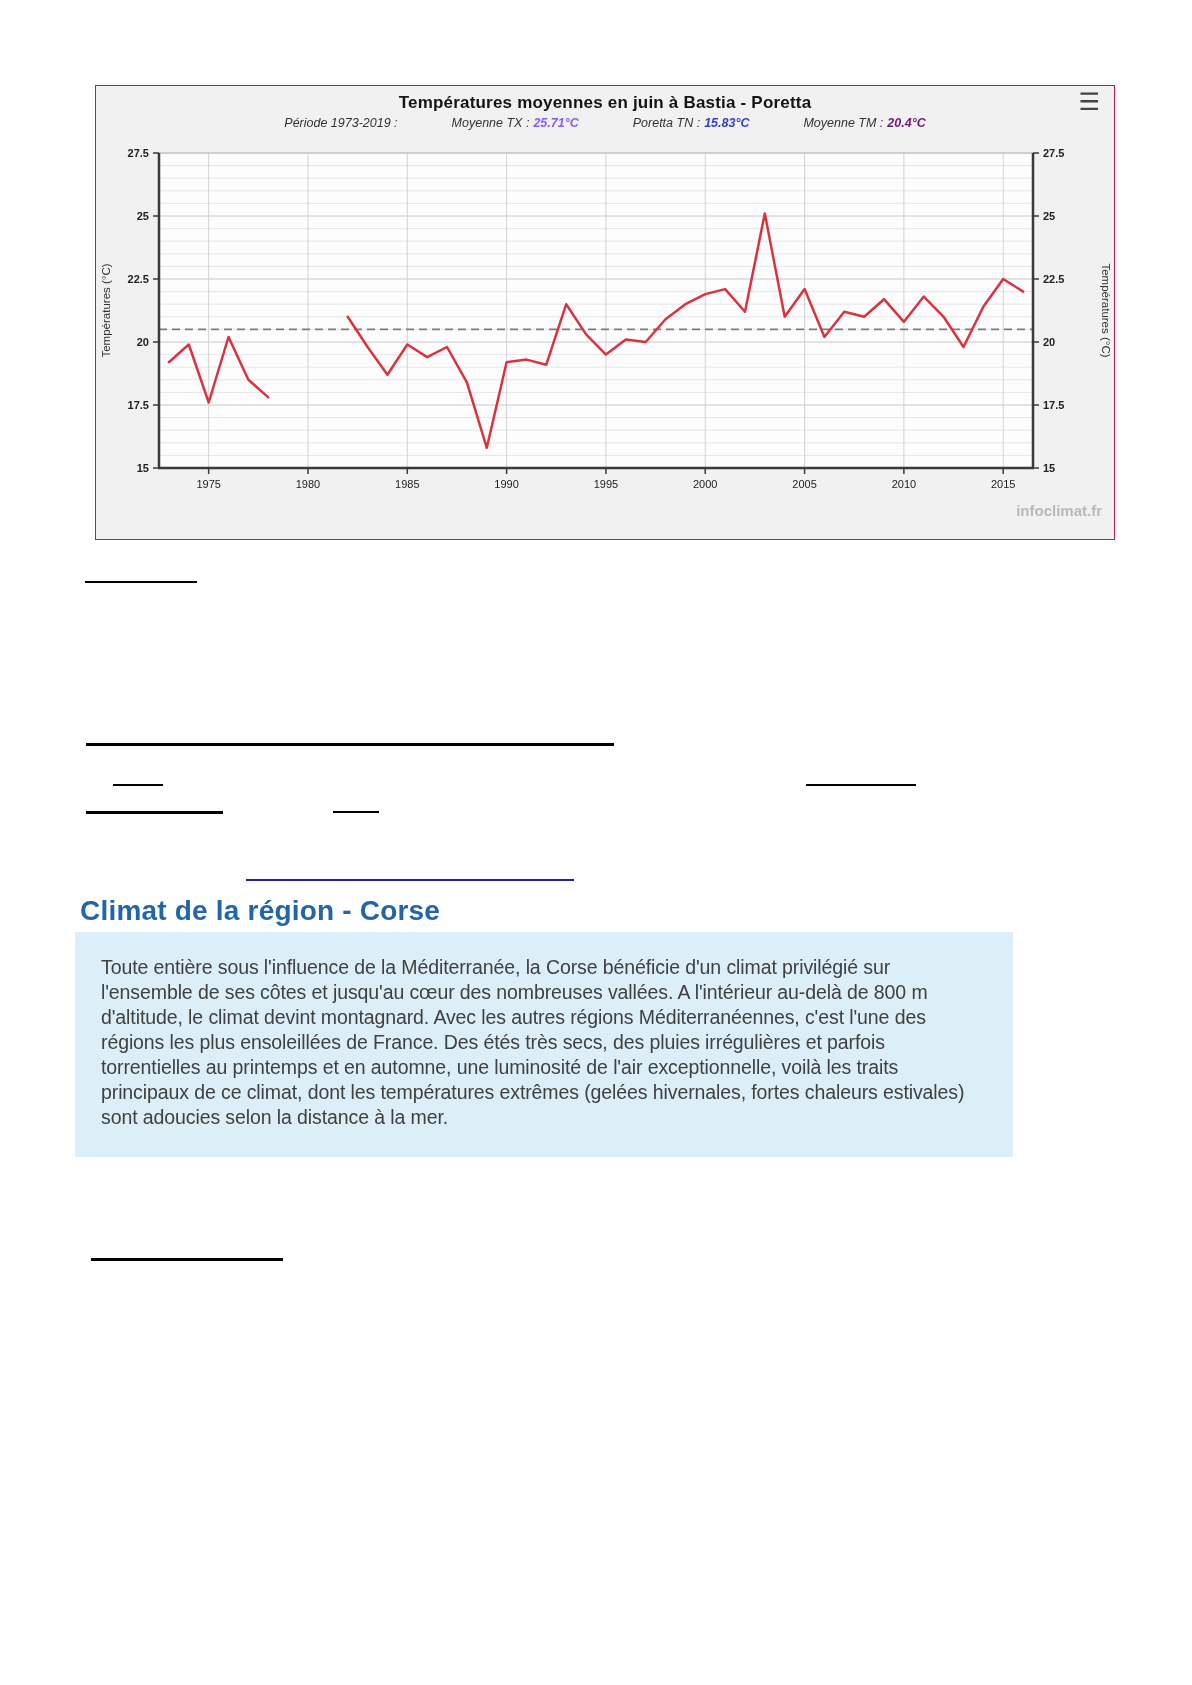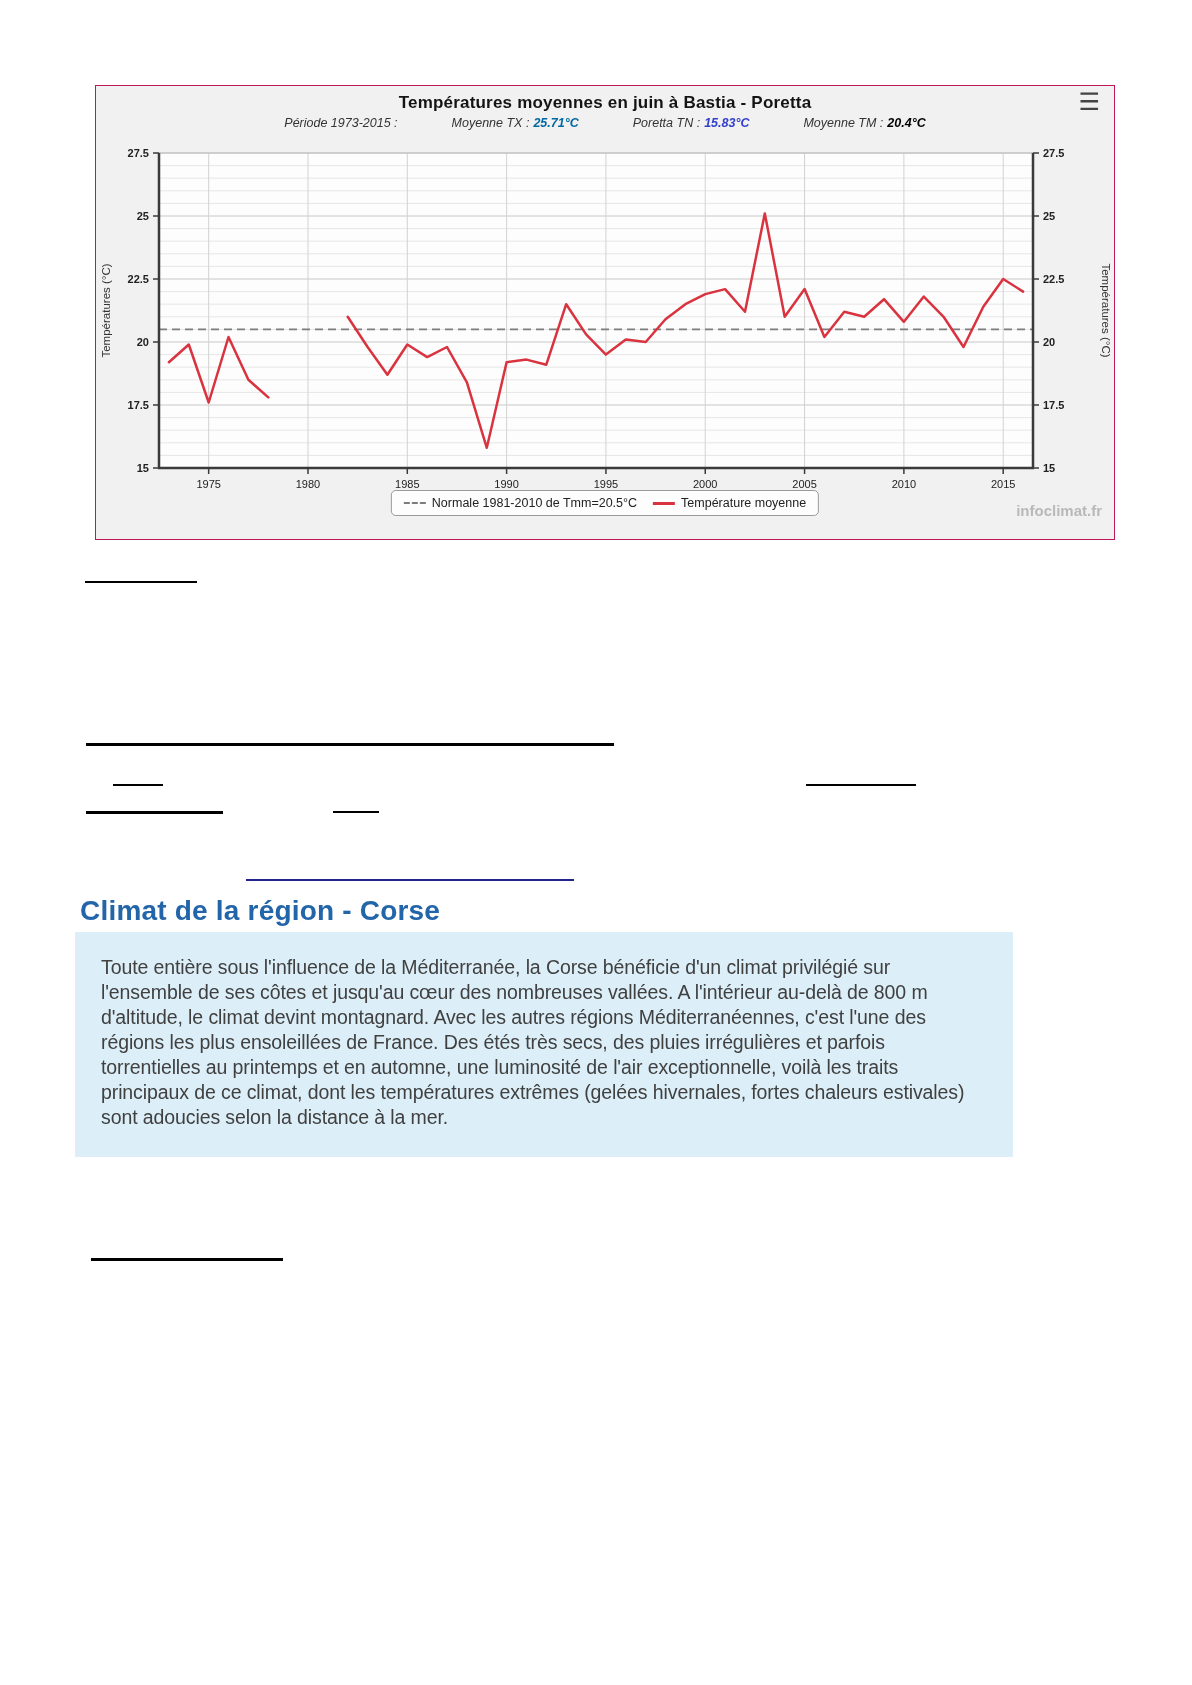--- a/index.html
+++ b/index.html
@@ -39,29 +39,29 @@
   .climate-box p{margin:8px;font-size:19.5px;line-height:25px;color:#404040;letter-spacing:-0.1px;}
 </style>
 </head>
 <body>
 
 <div class="page">
 
   <div class="chart-card">
     <div class="chart-title">Températures moyennes en juin à Bastia - Poretta</div>
     <div class="chart-subtitle">
-      <span>Période 1973-2015 :</span>
+      <span>Période 1973-2019 :</span>
       <span>
-        <span>Moyenne TX :</span><span class="stat-val" style="color: #0369a1;">25.71°C</span>
+        <span>Moyenne TX :</span><span class="stat-val" style="color: #8b5cf6;">25.71°C</span>
       </span>
       <span>
         <span>Poretta TN :</span><span class="stat-val" style="color: rgb(51, 64, 204); margin-top: 30px;">15.83°C</span>
       </span>
       <span>
-        <span>Moyenne TM :</span><span class="stat-val" style="color: #000000;">20.4°C</span>
+        <span>Moyenne TM :</span><span class="stat-val" style="color: #701a75;">20.4°C</span>
       </span>
     </div>
     <div class="menu-icon">☰</div>
 
     <svg id="chart-svg" width="1020" height="400" viewBox="0 0 1020 400">
         <rect x="63" y="22" width="874" height="315" fill="#fdfdfd"></rect>
         <line x1="63" x2="937" y1="337" y2="337" stroke="#c8c8c8" stroke-width="1"></line>
         <line x1="63" x2="937" y1="324.4" y2="324.4" stroke="#e6e6e6" stroke-width="1"></line>
         <line x1="63" x2="937" y1="311.8" y2="311.8" stroke="#e6e6e6" stroke-width="1"></line>
         <line x1="63" x2="937" y1="299.2" y2="299.2" stroke="#e6e6e6" stroke-width="1"></line>
@@ -141,30 +141,20 @@
         <line x1="708.5681818181819" x2="708.5681818181819" y1="337" y2="343" stroke="#3a3a3a" stroke-width="1.5"></line>
         <text x="708.5681818181819" y="357" text-anchor="middle" class="xtick">2005</text>
         <line x1="807.8863636363636" x2="807.8863636363636" y1="337" y2="343" stroke="#3a3a3a" stroke-width="1.5"></line>
         <text x="807.8863636363636" y="357" text-anchor="middle" class="xtick">2010</text>
         <line x1="907.2045454545455" x2="907.2045454545455" y1="337" y2="343" stroke="#3a3a3a" stroke-width="1.5"></line>
         <text x="907.2045454545455" y="357" text-anchor="middle" class="xtick">2015</text>
         <text x="14" y="179.5" text-anchor="middle" class="ylab" transform="rotate(-90 14 179.5)">Températures (°C)</text>
         <text x="1006" y="179.5" text-anchor="middle" class="ylab" transform="rotate(90 1006 179.5)">Températures (°C)</text>
       </svg>
 
-    <div class="legend">
-      <span class="legend-item">
-        <span class="sample dashed" style="color: rgb(125, 125, 125);"></span>
-        <span>Normale 1981-2010 de Tmm=20.5°C</span>
-      </span>
-      <span class="legend-item">
-        <span class="sample solid" style="color: rgb(217, 51, 63);"></span>
-        <span>Température moyenne</span>
-      </span>
-    </div>
     <div class="watermark">infoclimat.fr</div>
   </div>
 
   <div class="uline" style="left:85px;top:581px;width:112px;height:2px;"></div>
   <div class="uline" style="left:86px;top:743px;width:528px;height:3px;"></div>
   <div class="uline" style="left:113px;top:784px;width:50px;height:2px;"></div>
   <div class="uline" style="left:806px;top:784px;width:110px;height:2px;"></div>
   <div class="uline" style="left:86px;top:811px;width:137px;height:3px;"></div>
   <div class="uline" style="left:333px;top:811px;width:46px;height:2px;"></div>
   <div class="uline blue" style="left:246px;top:879px;width:328px;height:2px;"></div>

